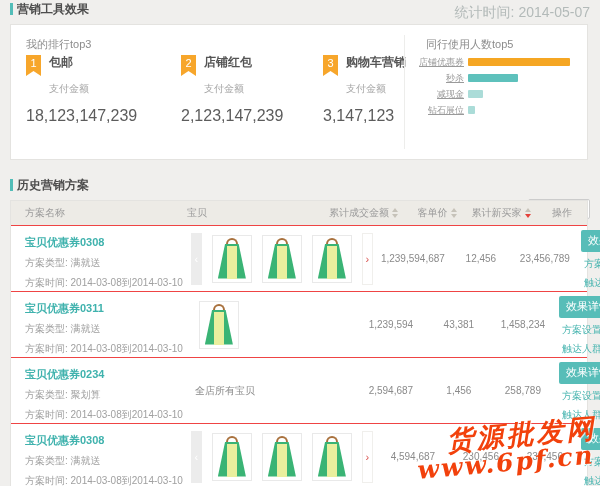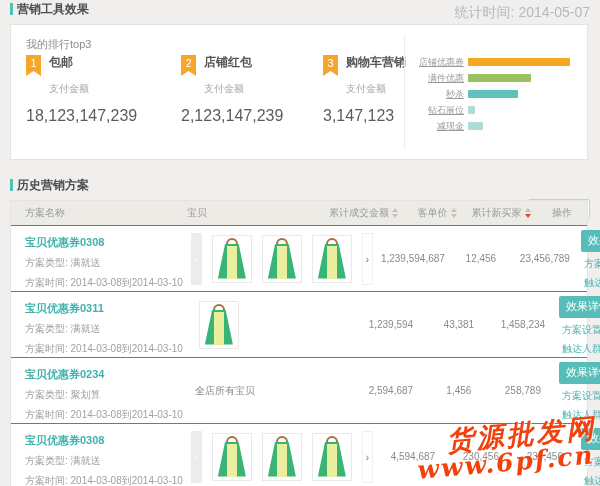--- a/index.html
+++ b/index.html
@@ -132,40 +132,37 @@
       <span class="ribbon">3</span>
       <span class="rank-name">购物车营销</span>
     </div>
     <div class="metric-label">支付金额</div>
     <div class="big-number">3,147,123</div>
   </div>
 
   <div class="v-divider"></div>
 
   <div class="right-pane">
+    <div class="pane-title right-title">同行使用人数top5</div>
     <div class="chart">
       <div class="chart-row">
         <span class="bar-label">店铺优惠券</span>
         <span class="bar bar-0" style="width: 102px;"></span>
       </div>
       <div class="chart-row">
-        <span class="bar-label">满件优惠</span>
-        <span class="bar bar-1" style="width: 63px;"></span>
-      </div>
-      <div class="chart-row">
         <span class="bar-label">秒杀</span>
         <span class="bar bar-2" style="width: 50px;"></span>
+      </div>
+      <div class="chart-row">
+        <span class="bar-label">减现金</span>
+        <span class="bar bar-3" style="width: 15px;"></span>
       </div>
       <div class="chart-row">
         <span class="bar-label">钻石展位</span>
         <span class="bar bar-4" style="width: 7px;"></span>
-      </div>
-      <div class="chart-row">
-        <span class="bar-label">减现金</span>
-        <span class="bar bar-3" style="width: 15px;"></span>
       </div>
     </div>
   </div>
 </div>
 
 <div class="sec-head hist-head">
   <div class="sec-title">
     <i class="accent-bar"></i>
     <span>历史营销方案</span>
   </div>

